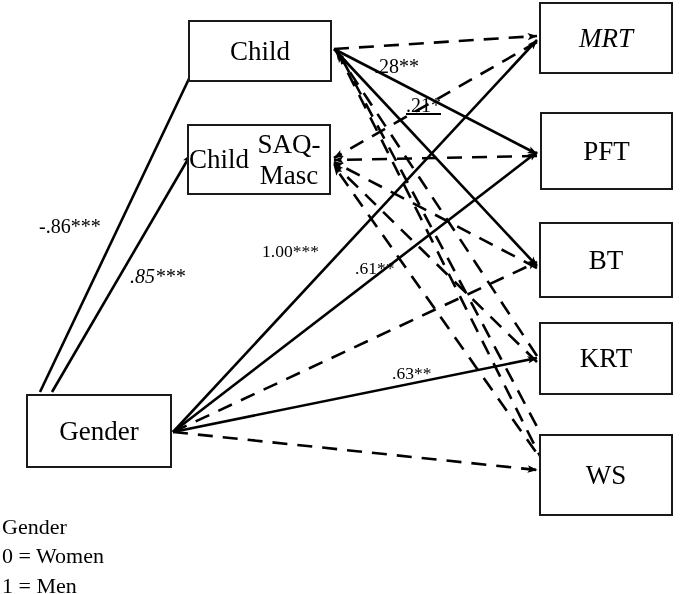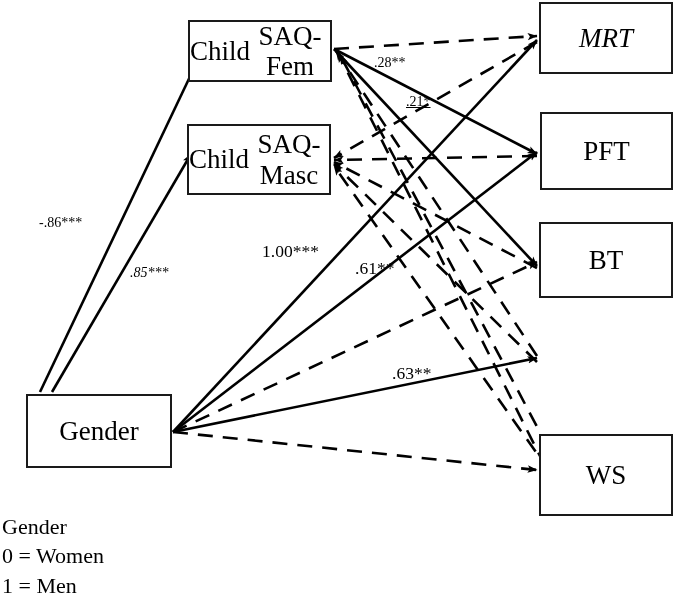--- a/index.html
+++ b/index.html
@@ -35,21 +35,21 @@
     align-items: center;
     justify-content: center;
     text-align: center;
     line-height: 1.12;
     font-size: 27px;
     z-index: 5;
   }
   .node-box .line2 { display: block; }
   .edge-label {
     position: absolute;
-    font-size: 14px;
+    font-size: 20px;
     letter-spacing: 0px;
     white-space: nowrap;
     background: transparent;
     z-index: 8;
   }
   .edge-label.lg { font-size: 17.5px; }
   .legend {
     position: absolute;
     left: 2px;
     font-size: 22px;
@@ -91,21 +91,20 @@
 
     <line x1="537" y1="42" x2="334" y2="158" stroke="#000" stroke-width="2.6" stroke-dasharray="15 10" marker-end="url(#ah)"></line>
     <line x1="537" y1="156" x2="334" y2="160" stroke="#000" stroke-width="2.6" stroke-dasharray="15 10" marker-end="url(#ah)"></line>
     <line x1="537" y1="268" x2="334" y2="162" stroke="#000" stroke-width="2.6" stroke-dasharray="15 10" marker-end="url(#ah)"></line>
     <line x1="537" y1="362" x2="334" y2="164" stroke="#000" stroke-width="2.6" stroke-dasharray="15 10" marker-end="url(#ah)"></line>
     <line x1="550" y1="472" x2="334" y2="166" stroke="#000" stroke-width="2.6" stroke-dasharray="15 10" marker-end="url(#ah)"></line>
   </svg>
 
   <div class="node-box" style="left:188px; top:20px; width:144px; height:62px;">
     <span>Child</span>
-    <span class="line2">SAQ-Fem</span>
   </div>
 
   <div class="node-box" style="left:187px; top:124px; width:144px; height:71px;">
     <span>Child</span>
     <span class="line2">SAQ-Masc</span>
   </div>
 
   <div class="node-box" style="left:26px; top:394px; width:146px; height:74px;">
     <span>Gender</span>
   </div>
@@ -115,20 +114,23 @@
   </div>
 
   <div class="node-box" style="left:539px; top:222px; width:134px; height:76px;">
     <span>BT</span>
   </div>
 
   <div class="node-box" style="left:540px; top:112px; width:133px; height:78px;">
     <span>PFT</span>
   </div>
 
+  <div class="node-box" style="left:539px; top:322px; width:134px; height:73px;">
+    <span>KRT</span>
+  </div>
 
   <div class="node-box" style="left:539px; top:434px; width:134px; height:82px;">
     <span>WS</span>
   </div>
 
   <div class="edge-label" style="left:39px; top:215px;">-.86***</div>
 
   <div class="edge-label" style="left:130px; top:265px;font-style:italic;">.85***</div>
 
   <div class="edge-label" style="left:374px; top:55px;">.28**</div>

